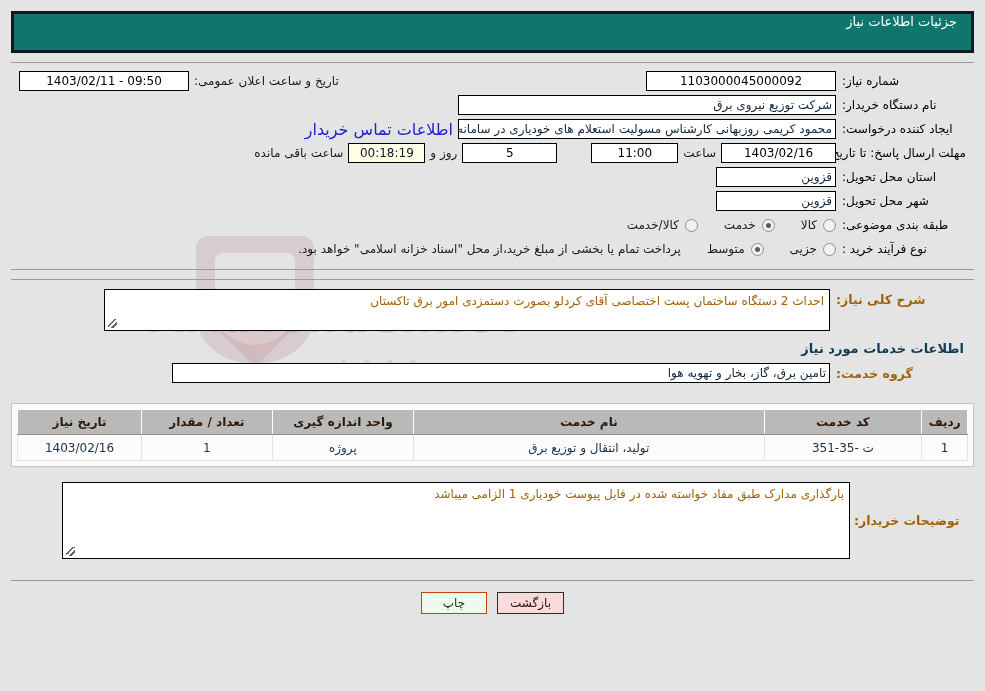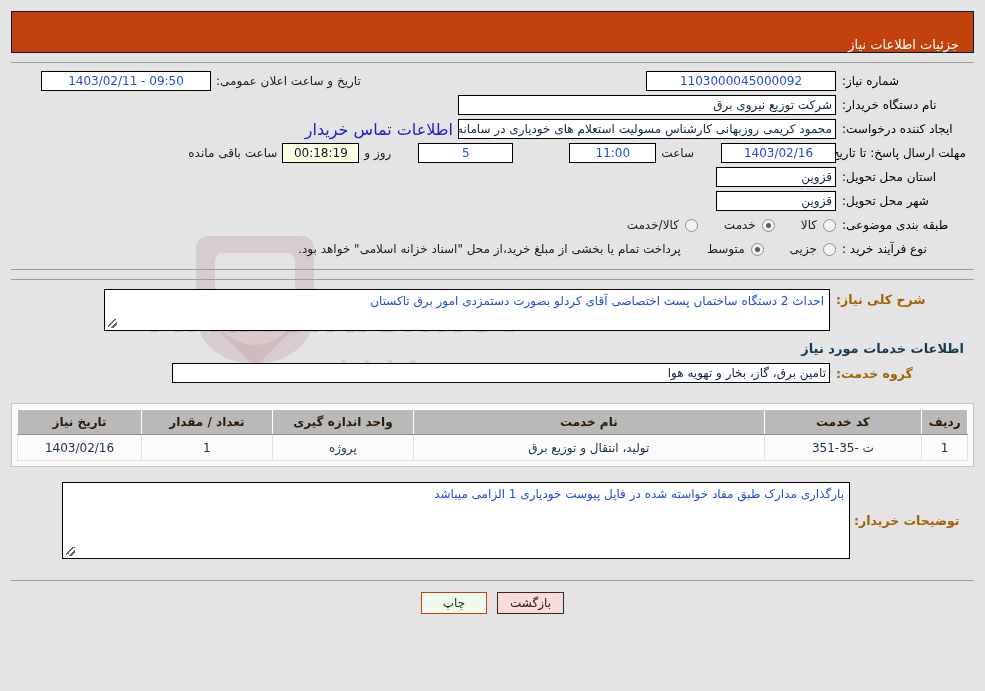--- a/index.html
+++ b/index.html
@@ -73,25 +73,25 @@
     letter-spacing: 12px;
     direction: ltr;
   }
 
   .layer { position: relative; z-index: 2; }
 
   
   .titlebar {
     margin: 11px 11px 0 11px;
     height: 42px;
-    background: #c2410c;
-    border: 1px solid #0f172a;
+    background: #0f766e;
+    border: 3px solid #0f172a;
     box-sizing: border-box;
     display: flex;
-    align-items: flex-end;
+    align-items: flex-start;
     justify-content: flex-start;
     padding: 0 14px;
   }
   .titlebar .t {
     color: #ffffff;
     font-size: 13px;
   }
 
   
   .panel {
@@ -142,21 +142,21 @@
     font-family: "DejaVu Sans", "Liberation Sans", sans-serif;
     color: #12263d;
     box-sizing: border-box;
     padding: 0 3px;
     text-align: center;
     overflow: hidden;
     white-space: nowrap;
     direction: rtl;
   }
   .inp.rt { text-align: right; }
-  .inp.num { direction: ltr; color: #1d4ed8; margin-left: 22px; }
+  .inp.num { direction: ltr; color: #000000; }
   .inp.timer {
     background: #ffffe6;
     direction: ltr;
     color: #0f172a;
   }
 
   .w-need   { width: 190px; }
   .w-org    { width: 378px; }
   .w-creator{ width: 378px; }
   .w-date   { width: 115px; }
@@ -209,21 +209,21 @@
 
   .note { font-size: 12px; color: #1a1a1a; white-space: nowrap; }
 
   
   .ta {
     border: 1px solid #000000;
     background: #ffffff;
     box-sizing: border-box;
     padding: 3px 5px 0 5px;
     font-size: 12px;
-    color: #1d4ed8;
+    color: #a16207;
     overflow: hidden;
     position: relative;
     text-align: right;
     line-height: 17px;
   }
   .ta::after {
     content: "";
     position: absolute;
     left: 3px; bottom: 2px;
     width: 9px; height: 9px;

